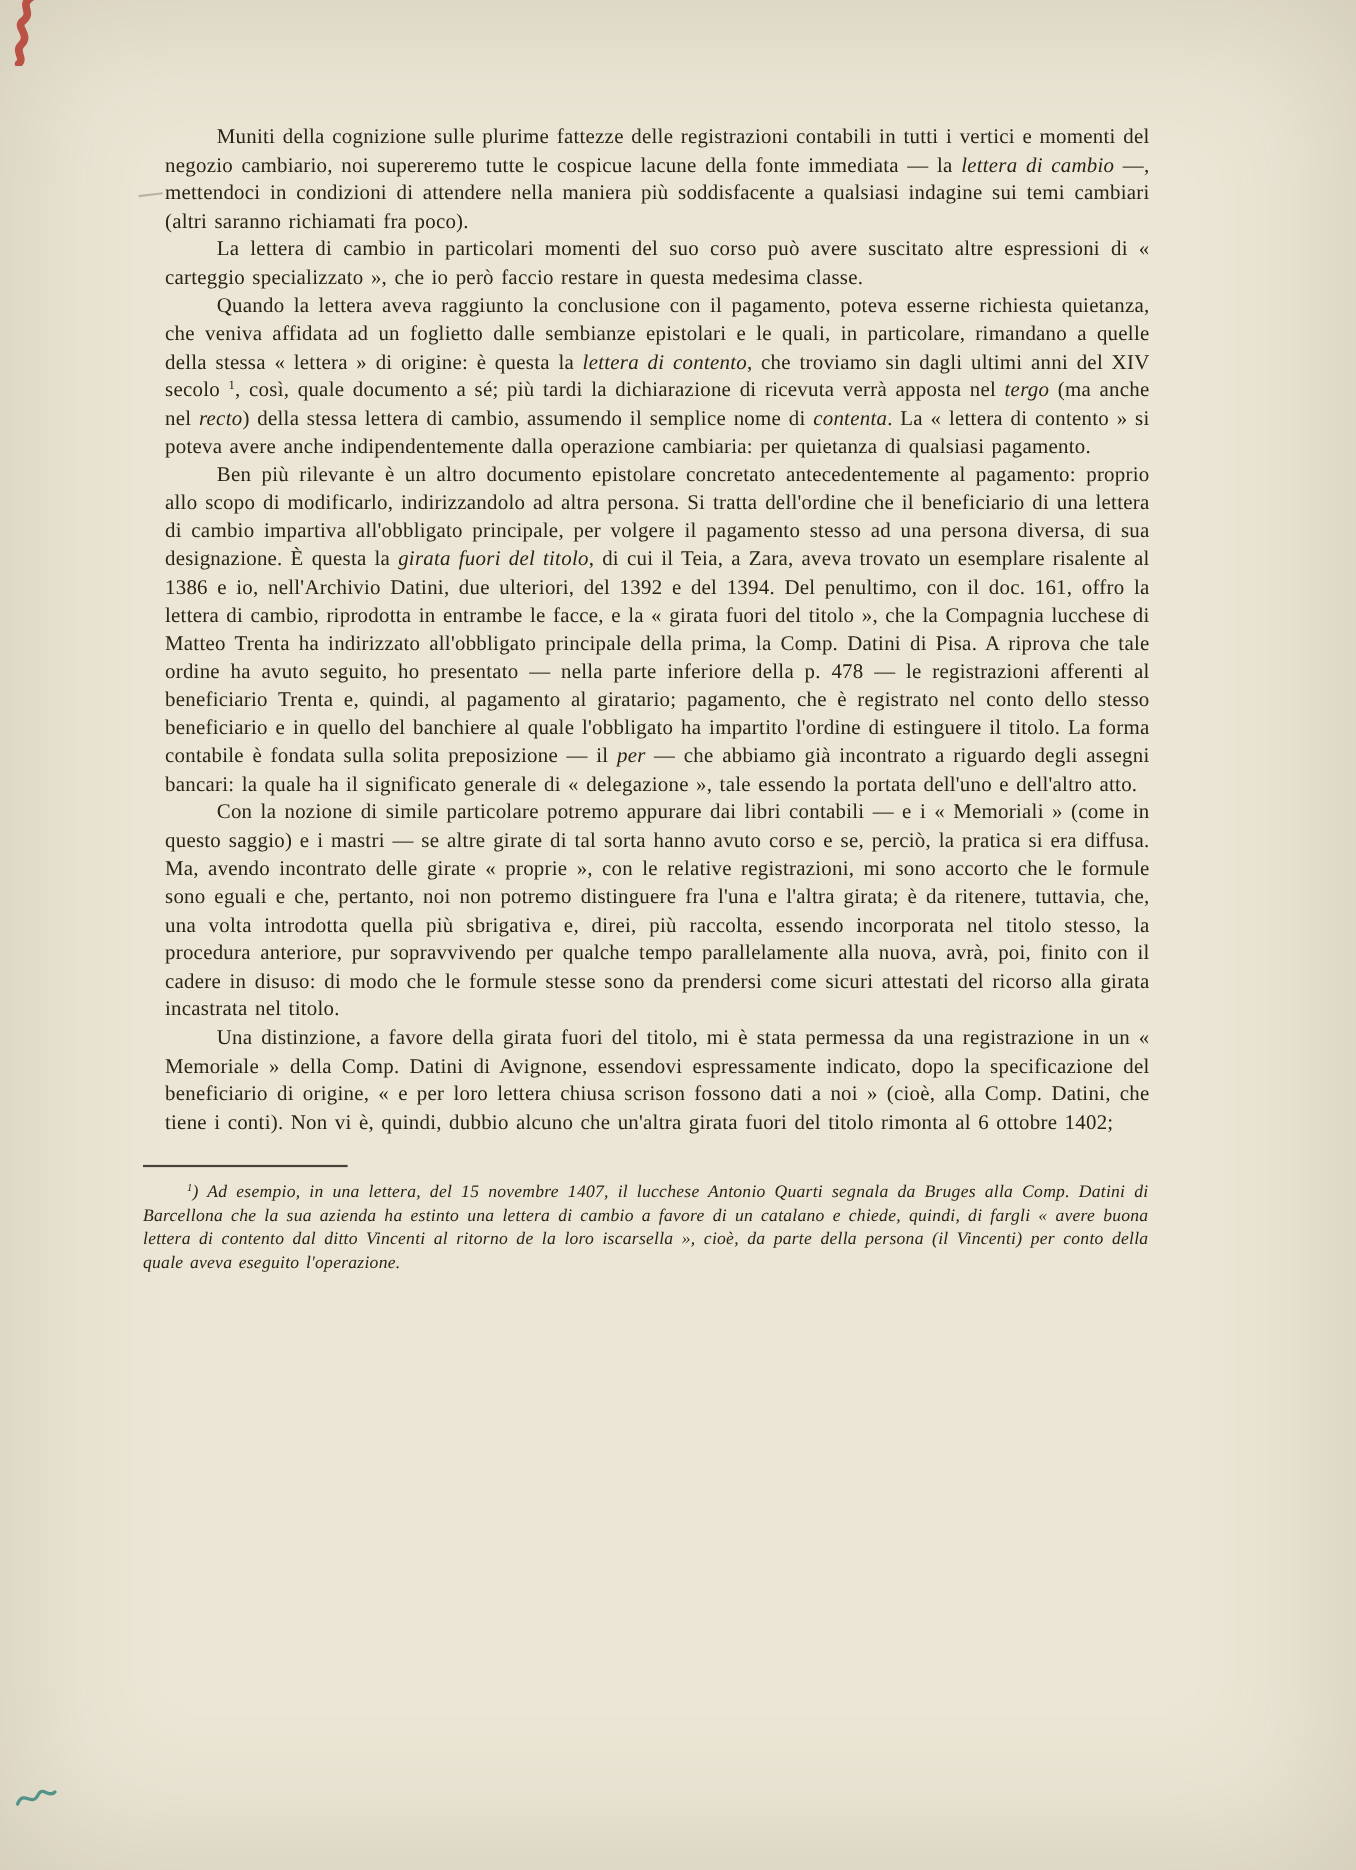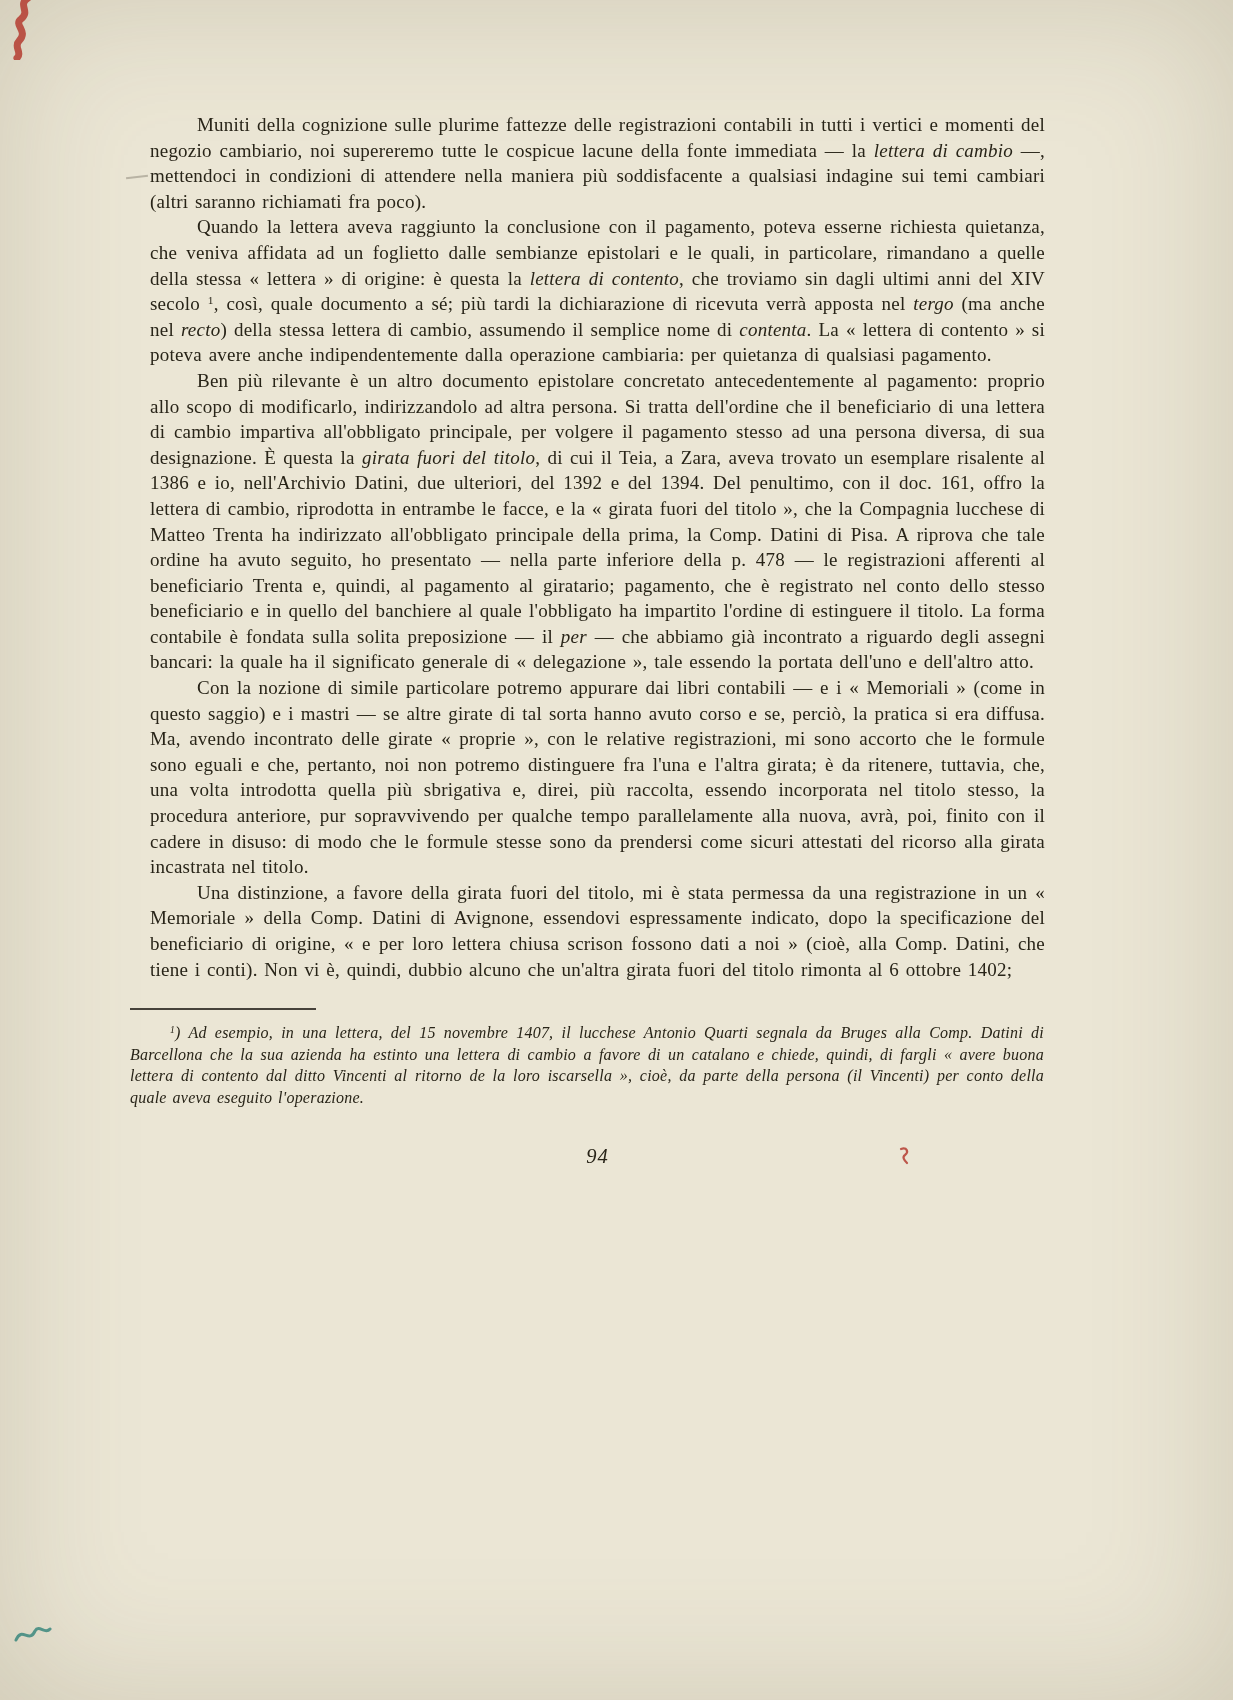--- a/index.html
+++ b/index.html
@@ -49,35 +49,30 @@
 <body>
 
 <svg class="stain stain-topleft" viewBox="0 0 46 64">
   <path class="red-stroke" stroke-width="7" stroke-linecap="round" d="M26 2 C15 9 29 15 19 23 C11 29 27 35 17 45 C11 51 21 57 15 62"></path>
 </svg>
 <div class="pencil-mark"></div>
 
 <main class="text-block">
   <section>
       <p class="body-par"><span>Muniti della cognizione sulle plurime fattezze delle registrazioni contabili in tutti i vertici e momenti del negozio cambiario, noi supereremo tutte le cospicue lacune della fonte immediata — la </span><span class="it">lettera di cambio</span><span> —, mettendoci in condizioni di attendere nella maniera più soddisfacente a qualsiasi indagine sui temi cambiari (altri saranno richiamati fra poco).</span></p>
+      <p class="body-par"><span>La lettera di cambio in particolari momenti del suo corso può avere suscitato altre espressioni di « carteggio specializzato », che io però faccio restare in questa medesima classe.</span></p>
       <p class="body-par"><span>Quando la lettera aveva raggiunto la conclusione con il pagamento, poteva esserne richiesta quietanza, che veniva affidata ad un foglietto dalle sembianze epistolari e le quali, in particolare, rimandano a quelle della stessa « lettera » di origine: è questa la </span><span class="it">lettera di contento</span><span>, che troviamo sin dagli ultimi anni del XIV secolo </span><sup>1</sup><span>, così, quale documento a sé; più tardi la dichiarazione di ricevuta verrà apposta nel </span><span class="it">tergo</span><span> (ma anche nel </span><span class="it">recto</span><span>) della stessa lettera di cambio, assumendo il semplice nome di </span><span class="it">contenta</span><span>. La « lettera di contento » si poteva avere anche indipendentemente dalla operazione cambiaria: per quietanza di qualsiasi pagamento.</span></p>
       <p class="body-par"><span>Ben più rilevante è un altro documento epistolare concretato antecedentemente al pagamento: proprio allo scopo di modificarlo, indirizzandolo ad altra persona. Si tratta dell'ordine che il beneficiario di una lettera di cambio impartiva all'obbligato principale, per volgere il pagamento stesso ad una persona diversa, di sua designazione. È questa la </span><span class="it">girata fuori del titolo</span><span>, di cui il Teia, a Zara, aveva trovato un esemplare risalente al 1386 e io, nell'Archivio Datini, due ulteriori, del 1392 e del 1394. Del penultimo, con il doc. 161, offro la lettera di cambio, riprodotta in entrambe le facce, e la « girata fuori del titolo », che la Compagnia lucchese di Matteo Trenta ha indirizzato all'obbligato principale della prima, la Comp. Datini di Pisa. A riprova che tale ordine ha avuto seguito, ho presentato — nella parte inferiore della p. 478 — le registrazioni afferenti al beneficiario Trenta e, quindi, al pagamento al giratario; pagamento, che è registrato nel conto dello stesso beneficiario e in quello del banchiere al quale l'obbligato ha impartito l'ordine di estinguere il titolo. La forma contabile è fondata sulla solita preposizione — il </span><span class="it">per</span><span> — che abbiamo già incontrato a riguardo degli assegni bancari: la quale ha il significato generale di « delegazione », tale essendo la portata dell'uno e dell'altro atto.</span></p>
       <p class="body-par"><span>Con la nozione di simile particolare potremo appurare dai libri contabili — e i « Memoriali » (come in questo saggio) e i mastri — se altre girate di tal sorta hanno avuto corso e se, perciò, la pratica si era diffusa. Ma, avendo incontrato delle girate « proprie », con le relative registrazioni, mi sono accorto che le formule sono eguali e che, pertanto, noi non potremo distinguere fra l'una e l'altra girata; è da ritenere, tuttavia, che, una volta introdotta quella più sbrigativa e, direi, più raccolta, essendo incorporata nel titolo stesso, la procedura anteriore, pur sopravvivendo per qualche tempo parallelamente alla nuova, avrà, poi, finito con il cadere in disuso: di modo che le formule stesse sono da prendersi come sicuri attestati del ricorso alla girata incastrata nel titolo.</span></p>
       <p class="body-par"><span>Una distinzione, a favore della girata fuori del titolo, mi è stata permessa da una registrazione in un « Memoriale » della Comp. Datini di Avignone, essendovi espressamente indicato, dopo la specificazione del beneficiario di origine, « e per loro lettera chiusa scrison fossono dati a noi » (cioè, alla Comp. Datini, che tiene i conti). Non vi è, quindi, dubbio alcuno che un'altra girata fuori del titolo rimonta al 6 ottobre 1402;</span></p>
     </section>
 
   <div class="footnote-rule"></div>
 
   <section class="footnote">
     <p class="footnote-par"><sup>1</sup><span>) Ad esempio, in una lettera, del 15 novembre 1407, il lucchese Antonio Quarti segnala da Bruges alla Comp. Datini di Barcellona che la sua azienda ha estinto una lettera di cambio a favore di un catalano e chiede, quindi, di fargli « avere buona lettera di contento dal ditto Vincenti al ritorno de la loro iscarsella », cioè, da parte della persona (il Vincenti) per conto della quale aveva eseguito l'operazione.</span></p>
   </section>
 
-  <div class="page-number-row">
-    <span class="page-number">94</span>
-    <svg class="stain stain-pagenum" viewBox="0 0 14 20">
-      <path class="red-stroke" stroke-width="2.2" stroke-linecap="round" d="M3 3 C9 1 11 6 7 9 C4 11 6 14 9 17"></path>
-    </svg>
-  </div>
 </main>
 
 <svg class="stain stain-bottomleft" viewBox="0 0 38 28">
   <path class="teal-stroke" stroke-width="3" stroke-linecap="round" d="M2 20 C8 6 15 24 21 11 C25 4 31 15 36 9"></path>
 </svg>
 
 </body></html>

